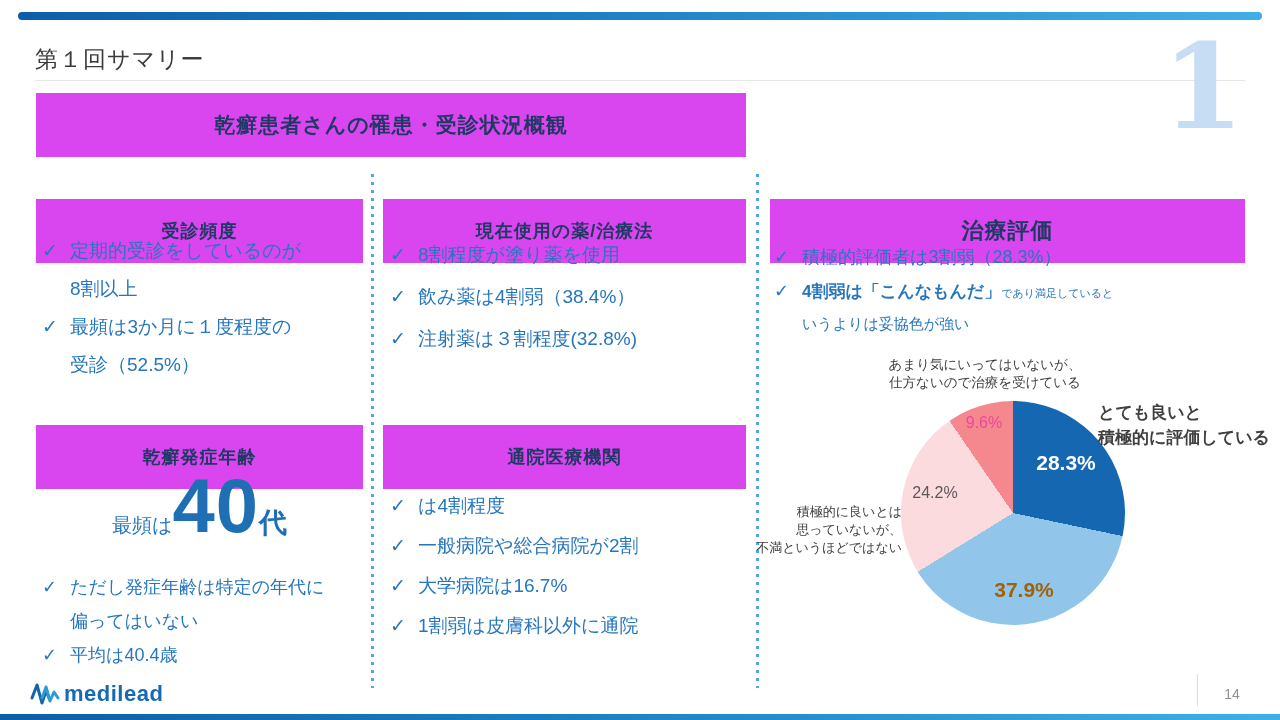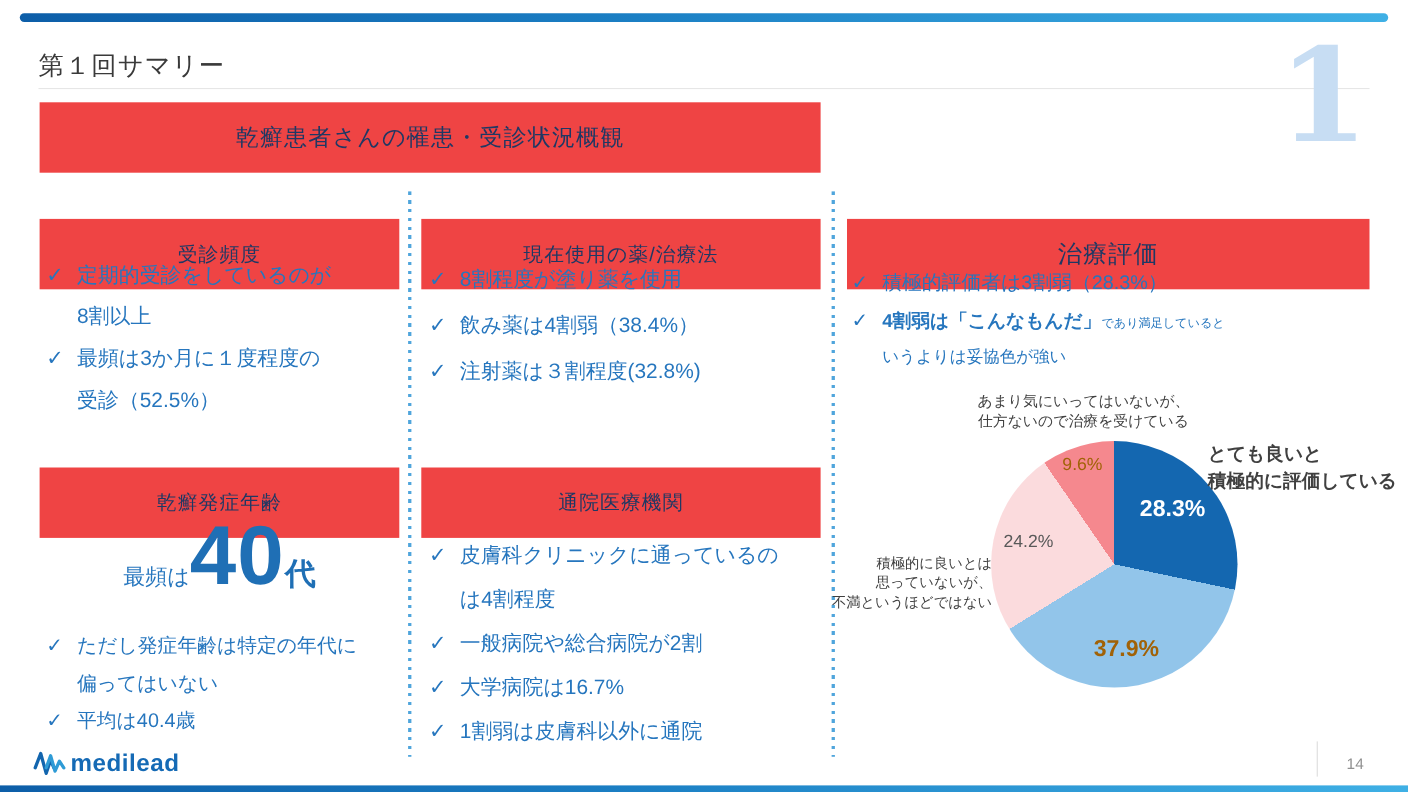--- a/index.html
+++ b/index.html
@@ -10,22 +10,22 @@
   .topbar{left:18px;top:12px;width:1244px;height:8px;border-radius:4px;
           background:linear-gradient(90deg,#0d5ea8 0%,#1b7fc4 45%,#3fb0e5 100%);}
   .bottombar{left:0;bottom:0;width:1280px;height:6px;
           background:linear-gradient(90deg,#0d5ea8 0%,#1b7fc4 45%,#3fb0e5 100%);}
 
   .page-title{left:35px;top:44px;font-size:23px;color:#3a3a3a;letter-spacing:1px;}
   .title-rule{left:35px;top:80px;width:1210px;height:1px;background:#e6e6e6;}
   .big-num{left:1158px;top:28px;width:90px;font-family:"DejaVu Serif","Liberation Serif",serif;
            font-weight:700;font-size:118px;line-height:1;color:#c7ddf3;text-align:center;}
 
-  .hbox{background:#ef4444;display:flex;align-items:center;justify-content:center;
-        color:#1f3864;font-weight:400;}
+  .hbox{background:#d946ef;display:flex;align-items:center;justify-content:center;
+        color:#1f3864;font-weight:700;}
   .overview{left:36px;top:93px;width:710px;height:64px;font-size:21px;letter-spacing:1px;}
   .sub{top:174px;height:64px;font-size:18px;letter-spacing:1px;margin-top:25px;}
   .sub.c1{left:36px;width:327px;}
   .sub.c2{left:383px;width:363px;}
   .sub.c3{left:770px;width:475px;font-size:22px;}
   .sub.r2c1{top:400px;left:36px;width:327px;}
   .sub.r2c2{top:400px;left:383px;width:363px;}
 
   .vsep{width:3px;top:174px;height:514px;
         background:repeating-linear-gradient(to bottom,#4fa5dc 0 3px,transparent 3px 8px);}
@@ -52,21 +52,21 @@
   .pie{left:901px;top:401px;width:224px;height:224px;border-radius:50%;}
   .plabel{white-space:nowrap;}
   .pl-top{left:825px;top:356px;width:320px;text-align:center;font-size:13.5px;line-height:18px;color:#404040;}
   .pl-right{left:1098px;top:400px;font-size:17px;line-height:25px;font-weight:700;color:#404040;}
   .pl-left{left:745px;top:503px;width:157px;text-align:right;font-size:13px;line-height:18px;color:#404040;}
   .pl-bottom{left:950px;top:619px;font-size:17.5px;line-height:23.5px;font-weight:700;color:#404040;}
   .pv{text-align:center;}
   .pv-0{left:1016px;top:451px;width:100px;font-size:21px;font-weight:700;color:#ffffff;}
   .pv-1{left:974px;top:578px;width:100px;font-size:21px;font-weight:700;color:#a16207;}
   .pv-2{left:904px;top:484px;width:62px;font-size:16px;color:#595959;}
-  .pv-3{left:953px;top:414px;width:62px;font-size:16px;color:#a16207;}
+  .pv-3{left:953px;top:414px;width:62px;font-size:16px;color:#ec4899;}
 
   .logo{left:30px;top:680px;display:flex;align-items:center;height:28px;}
   .logo-text{font-size:22px;font-weight:700;color:#156ab5;letter-spacing:0.5px;margin-left:4px;}
   .pg-sep{left:1197px;top:674px;width:1px;height:32px;background:#dcdcdc;}
   .page-num{left:1212px;top:686px;width:40px;text-align:center;font-size:14px;color:#909090;}
 </style>
 </head>
 <body>
 
 <div class="slide">
@@ -105,21 +105,21 @@
     <span class="onset-prefix">最頻は</span><span class="onset-num">40</span><span class="onset-suffix">代</span>
   </div>
 
   <div class="abs bullets oc">
     <div class="bl"><span class="chk">✓</span><span>ただし発症年齢は特定の年代に</span></div>
     <div class="bl"><span>偏ってはいない</span></div>
     <div class="bl"><span class="chk">✓</span><span>平均は40.4歳</span></div>
   </div>
 
   <div class="abs bullets hc">
-    <div class="bl"><span class="chk">✓</span><span>皮膚科クリニックに通っているの</span></div>
+    <div class="bl"><span class="chk">✓</span></div>
     <div class="bl"><span>は4割程度</span></div>
     <div class="bl"><span class="chk">✓</span><span>一般病院や総合病院が2割</span></div>
     <div class="bl"><span class="chk">✓</span><span>大学病院は16.7%</span></div>
     <div class="bl"><span class="chk">✓</span><span>1割弱は皮膚科以外に通院</span></div>
   </div>
 
   <div class="abs bullets tc">
     <div class="bl"><span class="chk">✓</span><span>積極的評価者は3割弱（28.3%）</span></div>
     <div class="bl"><span class="chk">✓</span><span class="bold">4割弱は「こんなもんだ」</span><span class="b1n">であり満足していると</span></div>
     <div class="bl cont"><span>いうよりは妥協色が強い</span></div>

